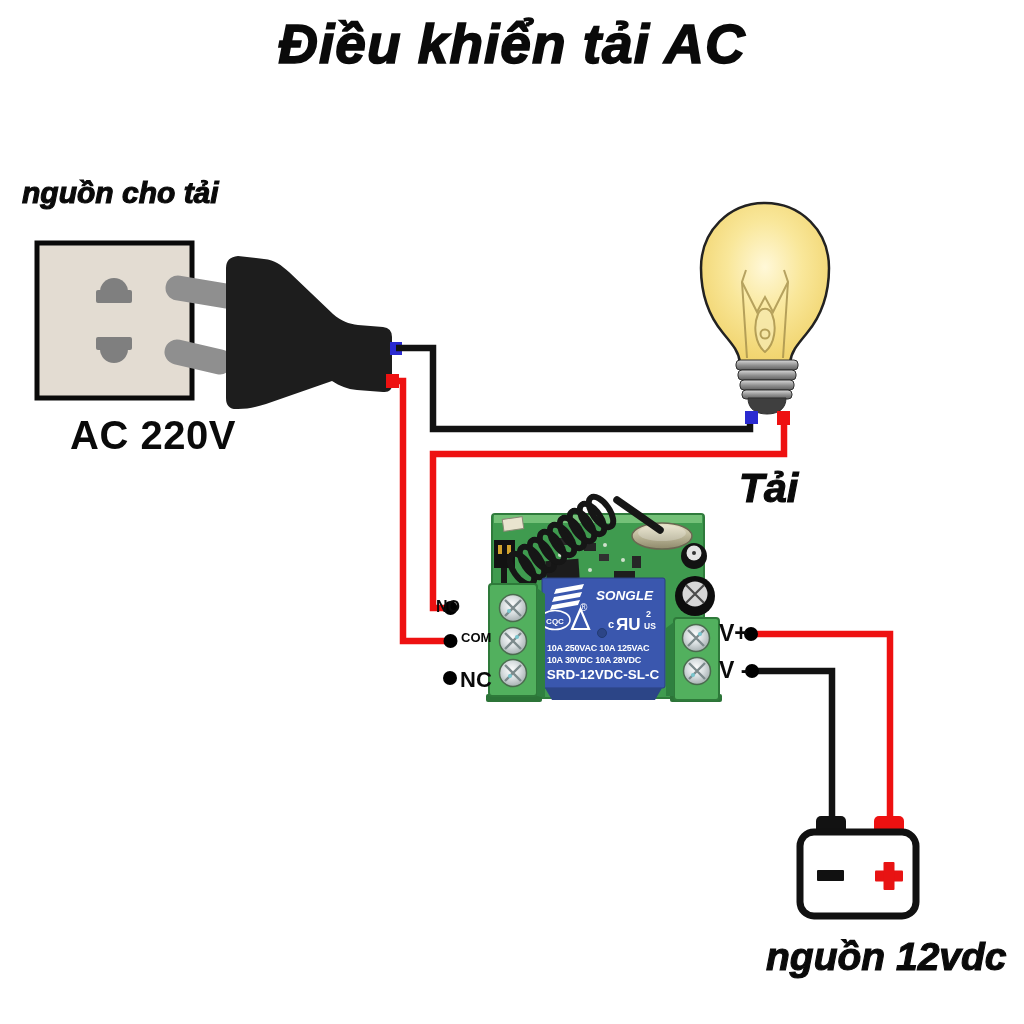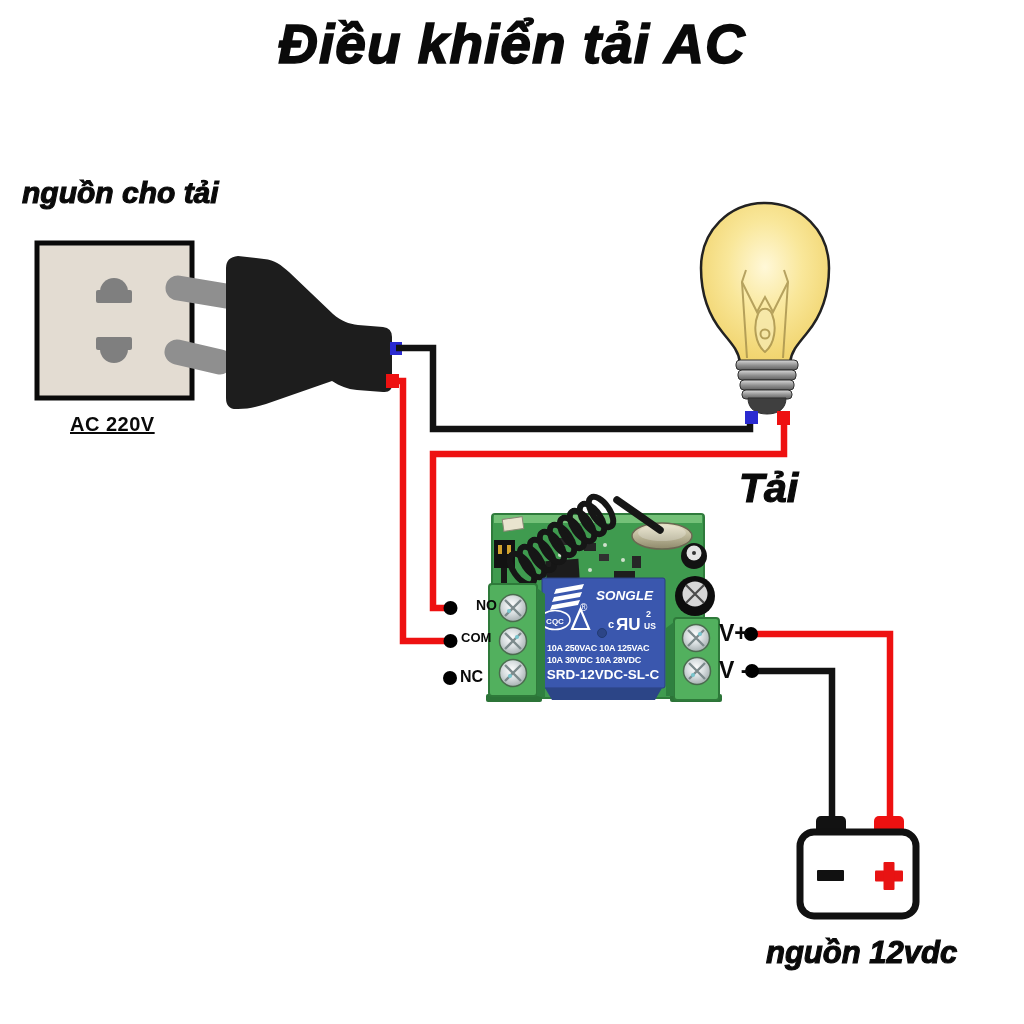--- a/index.html
+++ b/index.html
@@ -5,28 +5,28 @@
   html,body{margin:0;padding:0;background:#fff;}
   .stage{position:relative;width:1024px;height:1024px;background:#ffffff;overflow:hidden;
          font-family:"Liberation Sans","DejaVu Sans",sans-serif;}
   svg{position:absolute;left:0;top:0;}
   .lbl{position:absolute;color:#0a0a0a;white-space:nowrap;line-height:1.1;}
   .b{font-weight:bold;}
   .it{font-style:italic;}
   .title{left:0;right:0;top:14px;text-align:center;font-size:55px;font-weight:bold;font-style:italic;
          letter-spacing:1px;-webkit-text-stroke:1.6px #0a0a0a;}
   .src{left:22px;top:176px;font-size:30px;-webkit-text-stroke:1.1px #0a0a0a;}
-  .ac{left:70px;top:413px;font-size:20px;letter-spacing:0.5px;text-decoration:underline;}
+  .ac{left:70px;top:413px;font-size:40px;letter-spacing:0.5px;}
   .tai{left:739px;top:466px;font-size:41px;-webkit-text-stroke:1.2px #0a0a0a;}
-  .t-no{left:476px;top:598px;font-size:14px;}
+  .t-no{left:436px;top:598px;font-size:16px;}
   .t-com{left:461px;top:631px;font-size:13px;}
-  .t-nc{left:460px;top:668px;font-size:16px;}
+  .t-nc{left:460px;top:668px;font-size:22px;}
   .t-vp{left:719px;top:621px;font-size:23px;}
   .t-vm{left:719px;top:658px;font-size:23px;}
-  .bat{left:766px;top:936px;font-size:31px;-webkit-text-stroke:1.1px #0a0a0a;}
+  .bat{left:766px;top:936px;font-size:39px;-webkit-text-stroke:1.1px #0a0a0a;}
   text{font-family:"Liberation Sans","DejaVu Sans",sans-serif;}
 </style>
 </head>
 <body>
 
 <div class="stage">
 
 <svg width="1024" height="1024" viewBox="0 0 1024 1024">
   <defs>
     <radialGradient id="glassGrad" cx="50%" cy="40%" r="65%">

